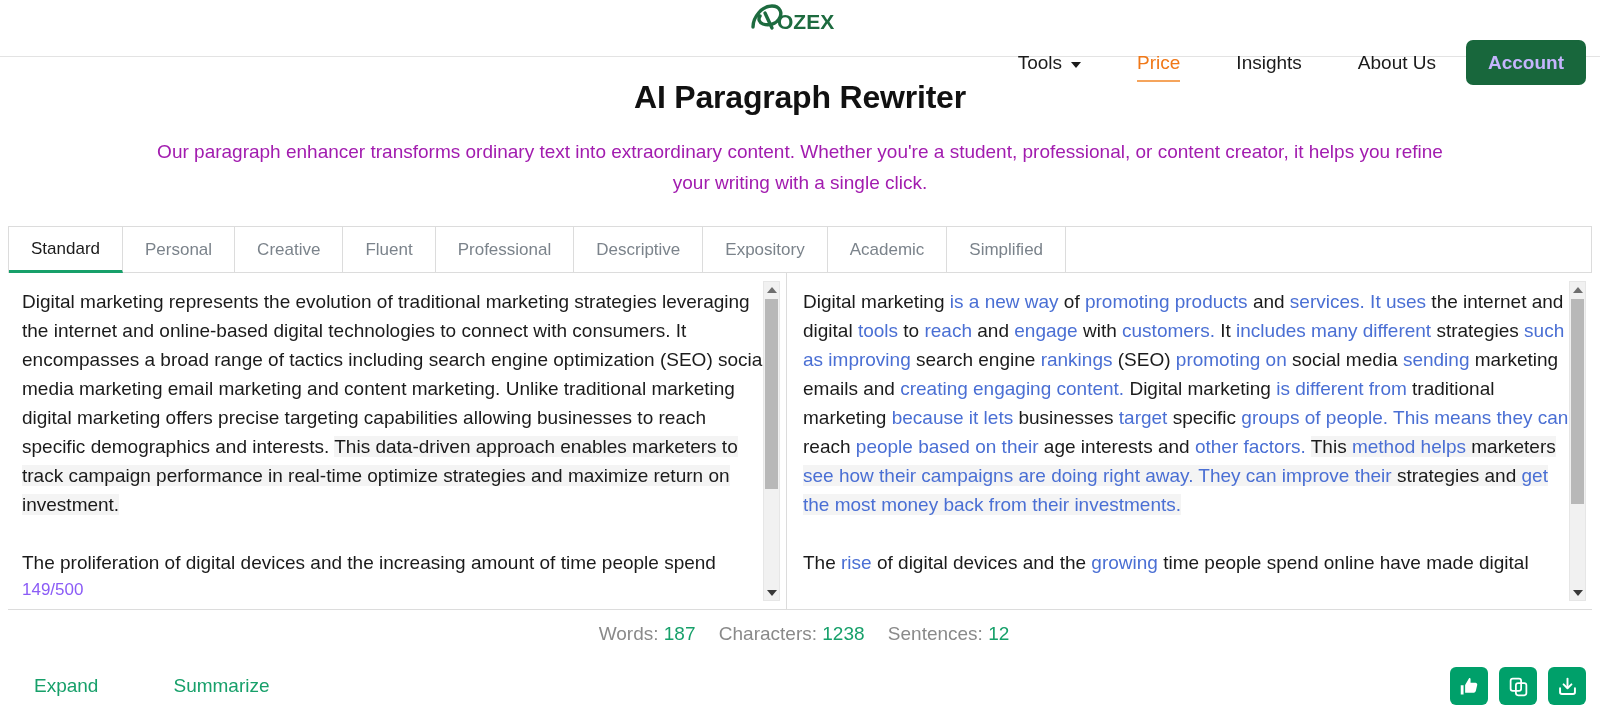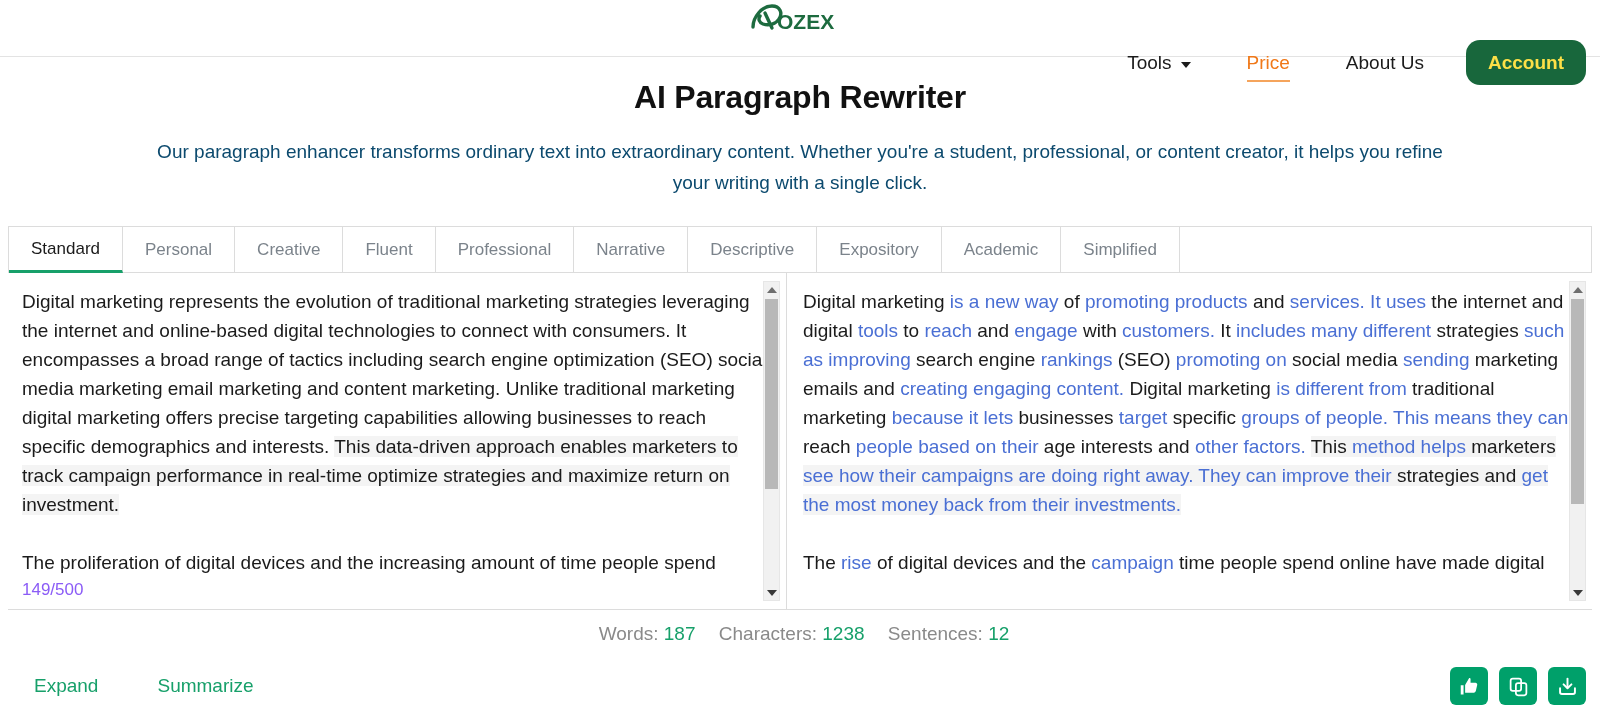--- a/index.html
+++ b/index.html
@@ -59,45 +59,45 @@
   .caret {
     width: 0; height: 0;
     border-left: 5px solid transparent;
     border-right: 5px solid transparent;
     border-top: 6px solid #1b1b1b;
     display: inline-block;
     position: relative;
     top: 2px;
   }
   #account-btn {
-    margin-left: 14px;
+    margin-left: 2px;
     background: #18673c;
-    color: #fde047;
+    color: #c4b5fd;
     font-size: 19px;
     font-weight: bold;
     border: none;
-    border-radius: 14px;
+    border-radius: 7px;
     padding: 13px 22px;
     cursor: pointer;
     font-family: "Liberation Sans", sans-serif;
     line-height: 1;
   }
 
   
   #hero { padding-top: 22px; text-align: center; }
   #page-title {
     font-size: 32px;
     font-weight: bold;
     color: #111;
     margin: 0 0 20px 0;
     letter-spacing: -0.2px;
   }
   #hero-sub {
     font-size: 19px;
-    color: #0c4a6e;
+    color: #a21caf;
     line-height: 31px;
     max-width: 1300px;
     margin: 0 auto;
   }
 
   
   #tabs {
     margin-top: 28px;
     display: flex;
     border: 1px solid #dcdcdc;
@@ -218,20 +218,21 @@
   }
   #stats .num { color: #17a06a; }
   #stats .seg { margin: 0 9px; }
 
   
   #footer {
     display: flex;
     align-items: center;
     padding: 6px 14px 0 34px;
     height: 56px;
+    gap: 16px;
   }
   .flink {
     color: #17a06a;
     font-size: 19px;
     margin-right: 59px;
     cursor: pointer;
     text-decoration: none;
   }
   #footer-actions {
     margin-left: auto;
@@ -265,38 +266,40 @@
 
   <div id="nav">
     <div class="nav-item">
       <span>Tools</span>
       <span class="caret"></span>
     </div>
     <div class="nav-item active">
       <span>Price</span>
     </div>
     <div class="nav-item">
+      <span>Insights</span>
+    </div>
+    <div class="nav-item">
       <span>About Us</span>
     </div>
     <button id="account-btn">Account</button>
   </div>
 </div>
 
 <div id="hero">
   <h1 id="page-title">AI Paragraph Rewriter</h1>
   <div id="hero-sub">Our paragraph enhancer transforms ordinary text into extraordinary content. Whether you're a student, professional, or content creator, it helps you refine your writing with a single click.</div>
 </div>
 
 <div id="tabs">
     <div class="tab active">Standard</div>
     <div class="tab">Personal</div>
     <div class="tab">Creative</div>
     <div class="tab">Fluent</div>
     <div class="tab">Professional</div>
-    <div class="tab">Narrative</div>
     <div class="tab">Descriptive</div>
     <div class="tab">Expository</div>
     <div class="tab">Academic</div>
     <div class="tab">Simplified</div>
     <div class="tab-filler"></div>
   </div>
 
 <div id="editor">
 
   <div class="pane" id="pane-left">
@@ -314,21 +317,21 @@
       <div class="arw bot">
           <div class="tri-dn"></div>
         </div>
     </div>
     <div class="char-count">149/500</div>
   </div>
 
   <div class="pane" id="pane-right">
     <div class="pane-body">
       <p class="para" id="out-p1"><span>Digital marketing </span><span class="chg">is a new way </span><span>of </span><span class="chg">promoting products </span><span>and </span><span class="chg">services. It uses </span><span>the internet and digital </span><span class="chg">tools </span><span>to </span><span class="chg">reach </span><span>and </span><span class="chg">engage </span><span>with </span><span class="chg">customers. </span><span>It </span><span class="chg">includes many different </span><span>strategies </span><span class="chg">such as improving </span><span>search engine </span><span class="chg">rankings </span><span>(SEO) </span><span class="chg">promoting on </span><span>social media </span><span class="chg">sending </span><span>marketing emails and </span><span class="chg">creating engaging content. </span><span>Digital marketing </span><span class="chg">is different from </span><span>traditional marketing </span><span class="chg">because it lets </span><span>businesses </span><span class="chg">target </span><span>specific </span><span class="chg">groups of people. </span><span class="chg">This means they can </span><span>reach </span><span class="chg">people based on their </span><span>age interests and </span><span class="chg">other factors. </span><span class="hl">This </span><span class="chg hl">method helps </span><span class="hl">marketers </span><span class="chg hl">see how their campaigns are doing right away. They can improve their </span><span class="hl">strategies and </span><span class="chg hl">get the most money back from their investments.</span></p>
-      <p class="para" id="out-p2"><span>The </span><span class="chg">rise </span><span>of digital devices and the </span><span class="chg">campaign </span><span>time people spend online have made digital</span></p>
+      <p class="para" id="out-p2"><span>The </span><span class="chg">rise </span><span>of digital devices and the </span><span class="chg">growing </span><span>time people spend online have made digital</span></p>
     </div>
     <div class="sbar" id="sbar-right">
       <div class="arw">
           <div class="tri-up"></div>
         </div>
       <div class="thumb"></div>
       <div class="arw bot">
           <div class="tri-dn"></div>
         </div>
     </div>

